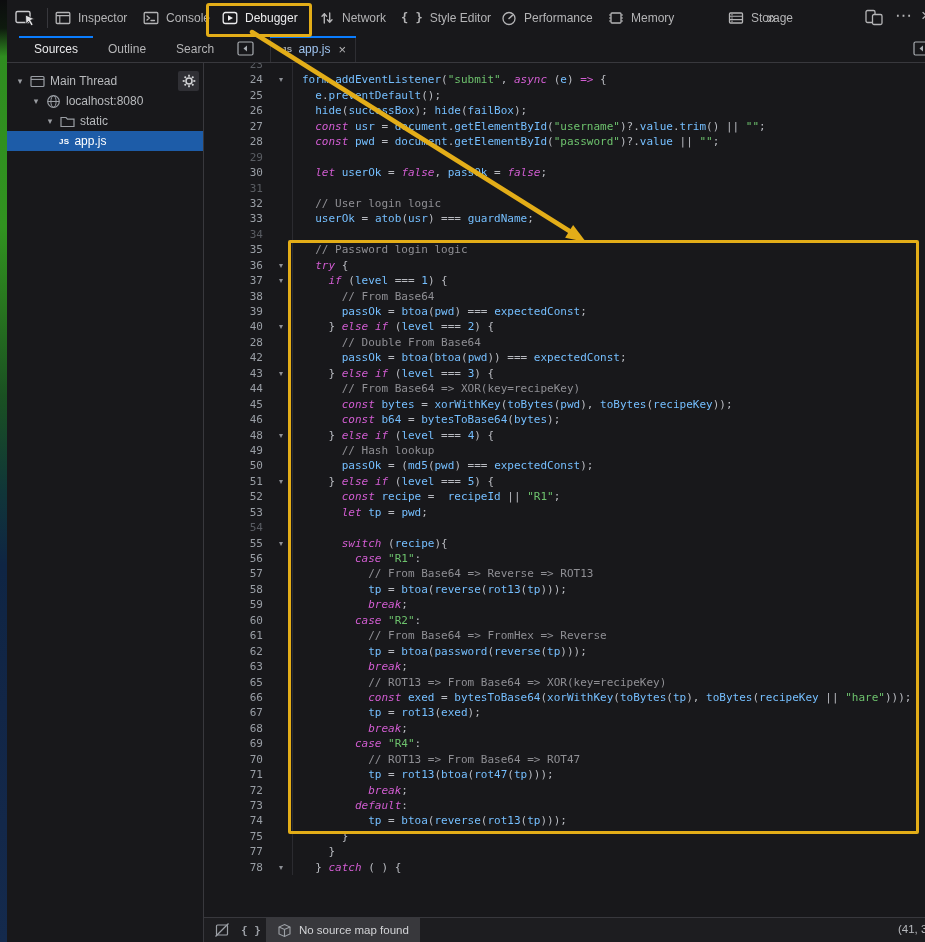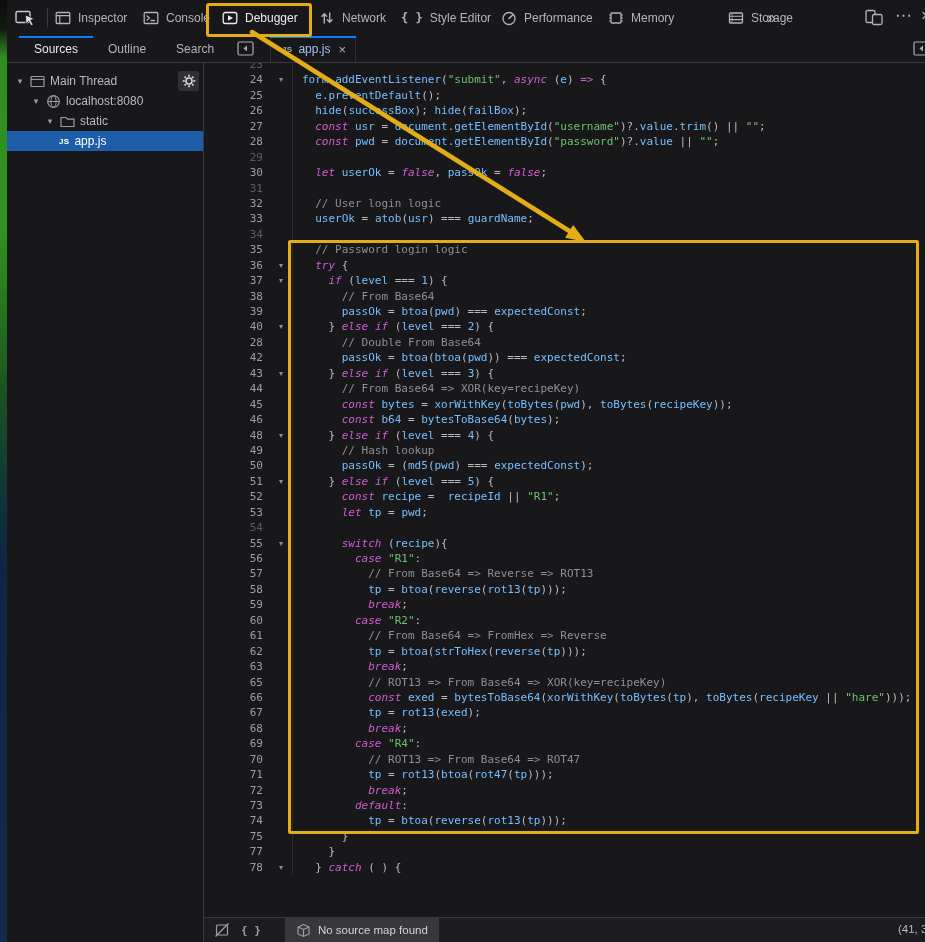--- a/index.html
+++ b/index.html
@@ -49,21 +49,21 @@
   .ln.dim{color:#5a5d63;}
   .fold{width:22px;flex:none;text-align:center;font-size:8px;line-height:15.45px;color:#8d9096;}
   .cline{flex:1;white-space:pre;font:11px/15.45px "DejaVu Sans Mono",monospace;border-left:1px solid #2b2b30;padding-left:9px;color:#b9bbc1;}
   .tk-k{color:#d25dd2;font-style:italic;} .tk-v{color:#75bfff;} .tk-n{color:#75bfff;}
   .tk-s{color:#6dc26d;} .tk-c{color:#8f8f94;} .tk-p{color:#b9bbc1;}
   
   #footer{position:absolute;left:204px;right:0;bottom:0;height:24px;background:#1d1d20;border-top:1px solid #38383d;
      display:flex;align-items:center;z-index:5;}
   .ft-ico{color:#9da1a7;display:flex;align-items:center;margin-left:10px;}
   #pretty-print{font:bold 11px "DejaVu Sans Mono",monospace;color:#9da1a7;margin-left:11px;}
-  #sourcemap-chip{height:24px;display:flex;align-items:center;gap:7px;background:#38383c;padding:0 11px;margin-left:24px;color:#c6c8cc;}
+  #sourcemap-chip{height:24px;display:flex;align-items:center;gap:7px;background:#38383c;padding:0 11px;margin-left:5px;color:#c6c8cc;}
   #sourcemap-text{font-size:11.5px;color:#d2d3d6;}
   #cursor-pos{position:absolute;left:694px;top:5px;font-size:11.5px;color:#b7b9bd;white-space:nowrap;}
   
   #hl-debugger{position:absolute;left:206px;top:3px;width:100px;height:28px;border:3px solid #e3ad18;border-radius:3px;z-index:10;pointer-events:none;}
   #hl-code{position:absolute;left:288px;top:240px;width:625px;height:588px;border:3px solid #e3ad18;border-radius:2px;z-index:10;pointer-events:none;}
   #arrow-svg{position:absolute;left:0;top:0;z-index:11;pointer-events:none;}
 </style>
 </head>
 <body>
 
@@ -429,21 +429,21 @@
           <span class="cline"><span class="tk-p">        </span><span class="tk-k">case</span><span class="tk-p"> </span><span class="tk-s">"R2"</span><span class="tk-p">:</span></span>
         </div>
         <div class="code-row">
           <span class="ln">61</span>
           <span class="fold"></span>
           <span class="cline"><span class="tk-p">          </span><span class="tk-c">// From Base64 =&gt; FromHex =&gt; Reverse</span></span>
         </div>
         <div class="code-row">
           <span class="ln">62</span>
           <span class="fold"></span>
-          <span class="cline"><span class="tk-p">          </span><span class="tk-v">tp</span><span class="tk-p"> = </span><span class="tk-v">btoa</span><span class="tk-p">(</span><span class="tk-v">strToHex</span><span class="tk-p">(</span><span class="tk-v">reverse</span><span class="tk-p">(</span><span class="tk-v">tp</span><span class="tk-p">)));</span></span>
+          <span class="cline"><span class="tk-p">          </span><span class="tk-v">tp</span><span class="tk-p"> = </span><span class="tk-v">btoa</span><span class="tk-p">(</span><span class="tk-v">password</span><span class="tk-p">(</span><span class="tk-v">reverse</span><span class="tk-p">(</span><span class="tk-v">tp</span><span class="tk-p">)));</span></span>
         </div>
         <div class="code-row">
           <span class="ln">63</span>
           <span class="fold"></span>
           <span class="cline"><span class="tk-p">          </span><span class="tk-k">break</span><span class="tk-p">;</span></span>
         </div>
         <div class="code-row">
           <span class="ln">65</span>
           <span class="fold"></span>
           <span class="cline"><span class="tk-p">          </span><span class="tk-c">// ROT13 =&gt; From Base64 =&gt; XOR(key=recipeKey)</span></span>

